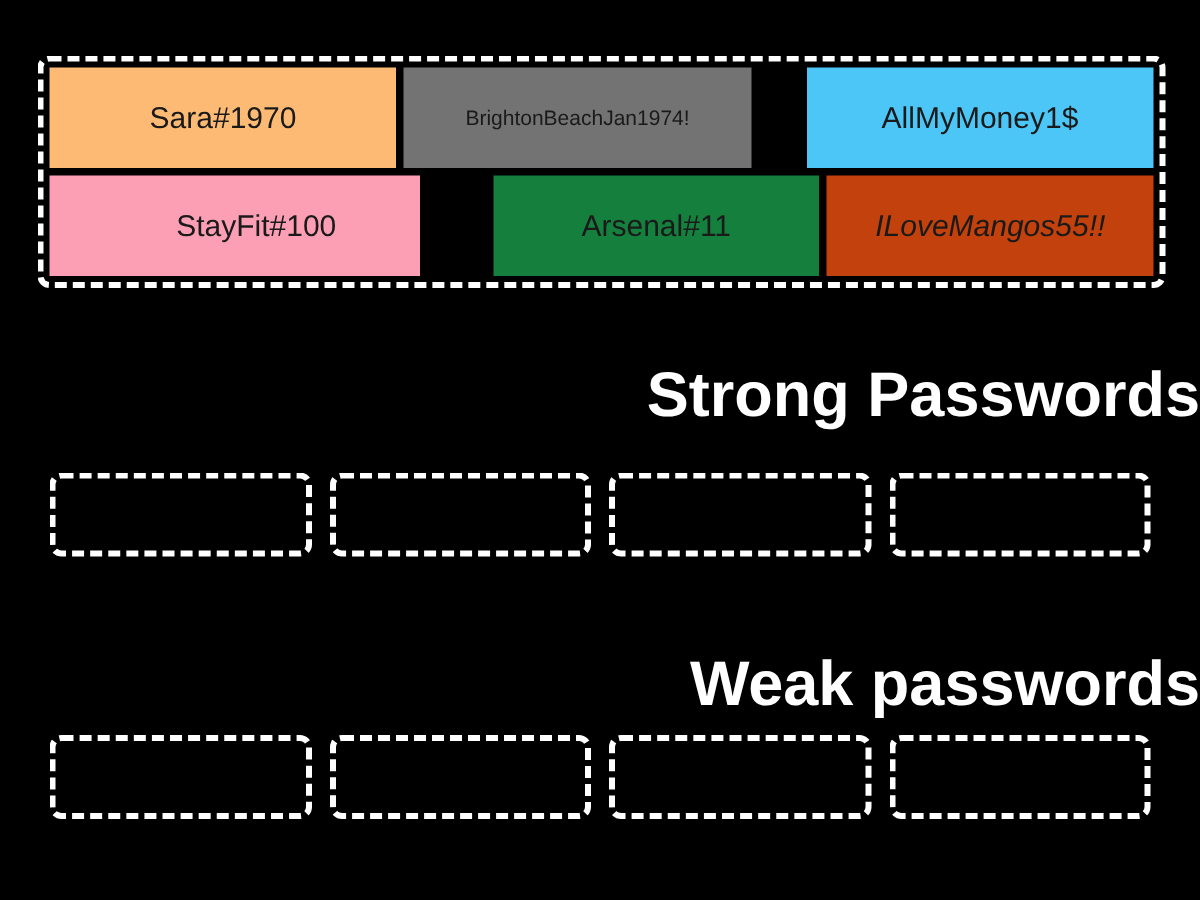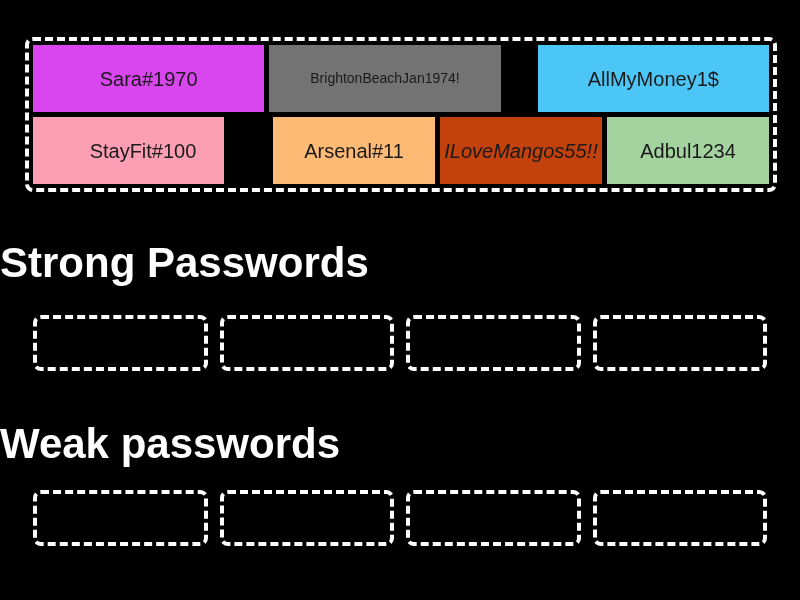--- a/index.html
+++ b/index.html
@@ -53,29 +53,29 @@
     cursor: grab;
     user-select: none;
   }
   .tile.small-text { font-size: 14px; }
 
   
   .section-heading {
     position: absolute;
     left: 0;
     width: 800px;
-    text-align: left;
+    text-align: right;
     font-size: 42px;
     font-weight: bold;
     color: #ffffff;
     letter-spacing: 0px;
     user-select: none;
   }
   #heading-strong { top: 239px; }
-  #heading-weak   { top: 420px; }
+  #heading-weak   { top: 432px; }
 
   
   .dropzone-row {
     position: absolute;
     left: 33px;
     width: 734px;
     height: 56px;
     display: flex;
     gap: 12px;
   }
@@ -89,30 +89,29 @@
     border-radius: 8px;
     background: transparent;
   }
 </style>
 </head>
 <body>
 
 <div id="word-bank">
 
   <div class="bank-row">
-    <div class="tile" style="background-color: #d946ef;">Sara#1970</div>
+    <div class="tile" style="background-color: #fdba74;">Sara#1970</div>
     <div class="tile small-text" style="background-color: #737373;">BrightonBeachJan1974!</div>
     <div class="tile" style="background-color: rgb(76, 198, 247); margin-left: 32px;">AllMyMoney1$</div>
   </div>
 
   <div class="bank-row">
     <div class="tile" style="background-color: rgb(252, 159, 181); padding-left: 33px;">StayFit#100</div>
-    <div class="tile" style="background-color: #fdba74; margin-left: 44px;">Arsenal#11</div>
+    <div class="tile" style="background-color: #15803d; margin-left: 44px;">Arsenal#11</div>
     <div class="tile" style="background-color: #c2410c; font-style: italic;">ILoveMangos55!!</div>
-    <div class="tile" style="background-color: rgb(165, 211, 160);">Adbul1234</div>
   </div>
 
 </div>
 
 <div class="section-heading" id="heading-strong">Strong Passwords</div>
 
 <div class="dropzone-row" id="dropzones-strong">
   <div class="dropzone"></div>
   <div class="dropzone"></div>
   <div class="dropzone"></div>

